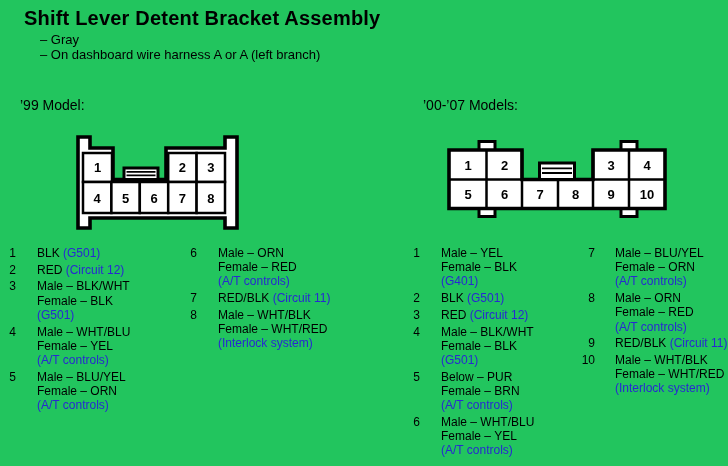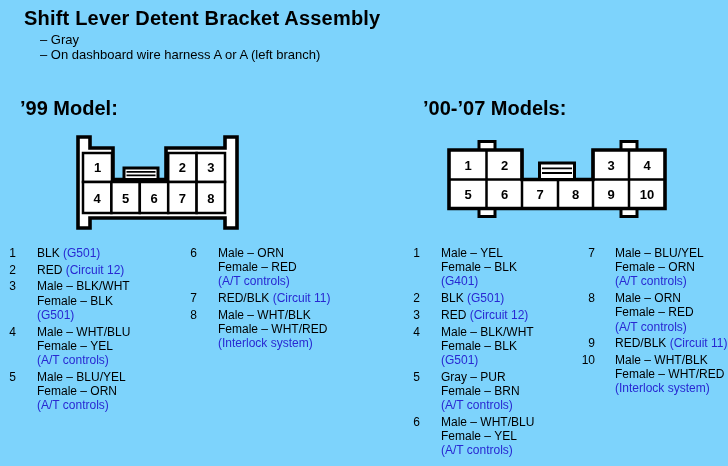--- a/index.html
+++ b/index.html
@@ -1,24 +1,24 @@
 <!DOCTYPE html>
 <html style="--blue: #2828d2; --ink: #000000;"><head>
 <meta charset="utf-8">
 <style>
   html,body{margin:0;padding:0;background:#fff;}
   :root{--blue:#2828d2;--ink:#000000;}
   .page{
-    position:relative;width:728px;height:466px;background:#7dd3fc;overflow:hidden;
+    position:relative;width:728px;height:466px;background:#22c55e;overflow:hidden;
     font-family:"Liberation Sans","DejaVu Sans",sans-serif;color:var(--ink);
   }
   .abs{position:absolute;}
   .title{left:24px;top:7px;font-size:20px;font-weight:bold;letter-spacing:.2px;white-space:nowrap;}
   .bullets{left:24px;top:32px;font-size:13px;line-height:15.2px;white-space:nowrap;}
-  .model-heading{font-size:20px;font-weight:bold;white-space:nowrap;}
+  .model-heading{font-size:14px;font-weight:normal;white-space:nowrap;}
   .h99{left:20px;top:97px;}
   .h00{left:423px;top:97px;}
   .conn99{left:70px;top:130px;}
   .conn00{left:444px;top:135px;}
   .pincol{font-size:12px;line-height:14.2px;white-space:nowrap;}
   .col99a{left:2px;top:246px;}
   .col99b{left:185px;top:246px;}
   .col00a{left:407px;top:246px;}
   .col00b{left:578px;top:246px;}
   .pin{display:flex;margin-bottom:2.5px;}
@@ -184,21 +184,21 @@
       <span class="n">4</span>
       <span class="t">
         <span class="ln"><span class="k">Male – BLK/WHT</span><span class="b"></span></span>
         <span class="ln"><span class="k">Female – BLK</span><span class="b"></span></span>
         <span class="ln"><span class="k"></span><span class="b">(G501)</span></span>
       </span>
     </div>
     <div class="pin">
       <span class="n">5</span>
       <span class="t">
-        <span class="ln"><span class="k">Gray – PUR</span><span class="b"></span></span>
+        <span class="ln"><span class="k">Below – PUR</span><span class="b"></span></span>
         <span class="ln"><span class="k">Female – BRN</span><span class="b"></span></span>
         <span class="ln"><span class="k"></span><span class="b">(A/T controls)</span></span>
       </span>
     </div>
     <div class="pin">
       <span class="n">6</span>
       <span class="t">
         <span class="ln"><span class="k">Male – WHT/BLU</span><span class="b"></span></span>
         <span class="ln"><span class="k">Female – YEL</span><span class="b"></span></span>
         <span class="ln"><span class="k"></span><span class="b">(A/T controls)</span></span>

